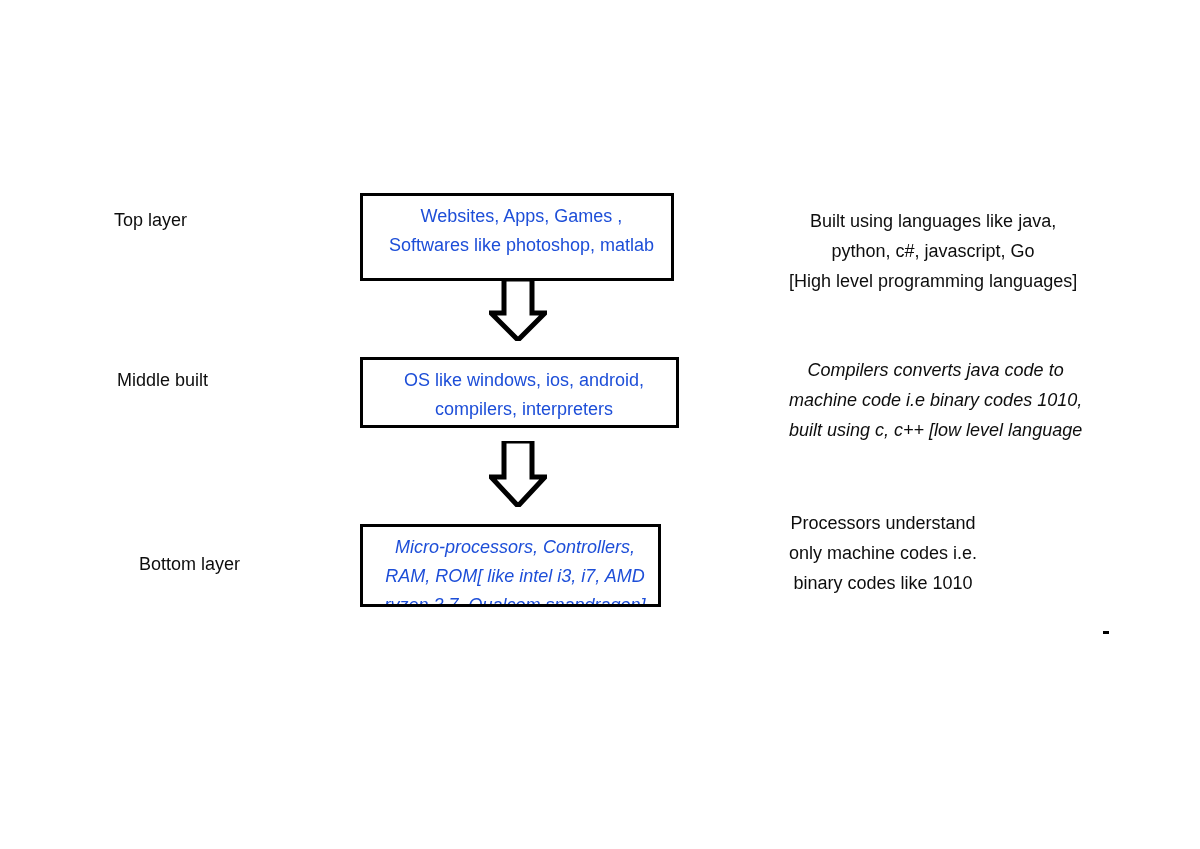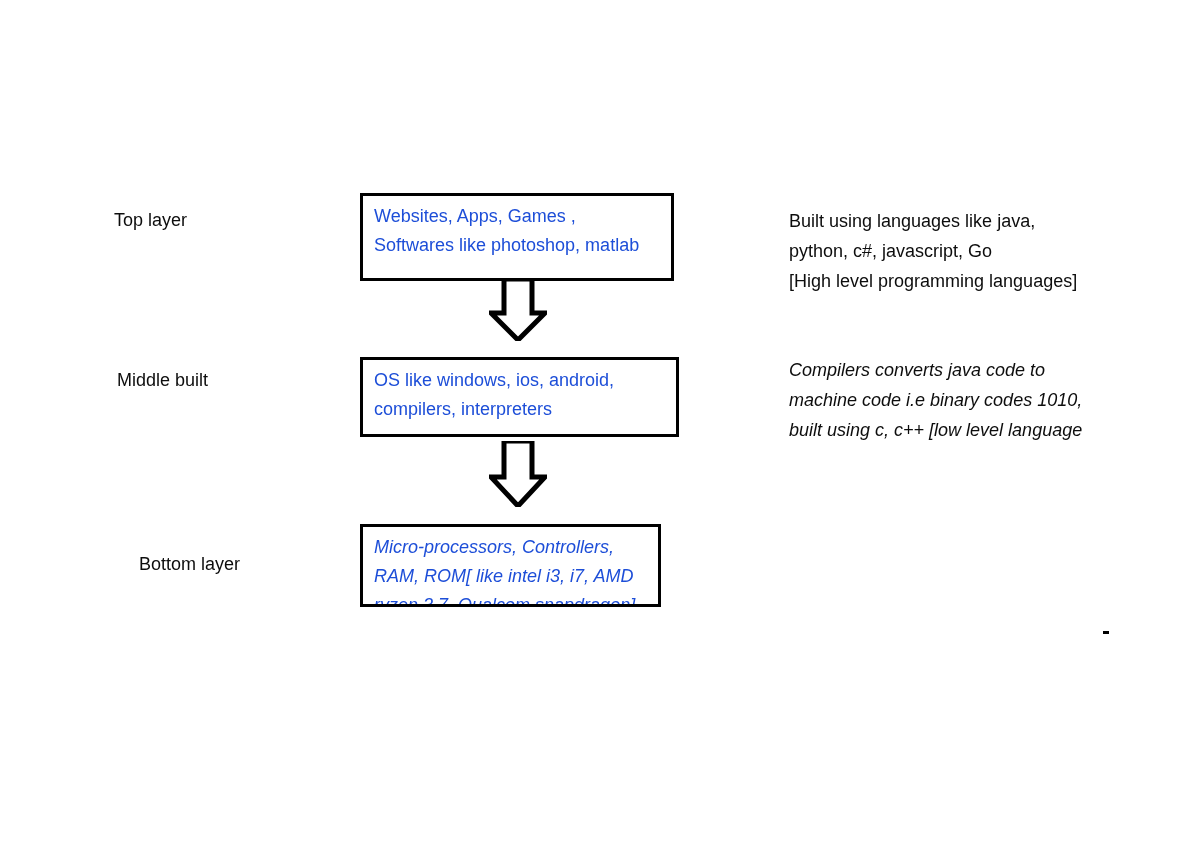--- a/index.html
+++ b/index.html
@@ -12,20 +12,21 @@
     height: 849px;
     position: relative;
     overflow: hidden;
     font-family: "Liberation Sans", sans-serif;
     color: #000000;
   }
 
   .canvas {
     position: absolute;
     inset: 0;
+    text-align: center;
   }
 
   
   .layer-caption {
     position: absolute;
     font-size: 18px;
     line-height: 22px;
     color: #0d0d0d;
     white-space: nowrap;
   }
@@ -46,21 +47,21 @@
     left: 11px;
     top: 6px;
     right: 2px;
     font-size: 18px;
     line-height: 29px;
     color: #1d4ed8;
     white-space: pre-line;
   }
 
   #box-top    { left: 360px; top: 193px; width: 314px; height: 88px; }
-  #box-middle { left: 360px; top: 357px; width: 319px; height: 80px; padding-left: 34px; }
+  #box-middle { left: 360px; top: 357px; width: 319px; height: 71px; padding-left: 34px; }
   #box-bottom { left: 360px; top: 524px; width: 301px; height: 83px; font-style: italic; }
 
   
   .block-arrow {
     position: absolute;
     left: 489px;
     width: 58px;
   }
   #arrow-1 { top: 279px; height: 62px; }
   #arrow-2 { top: 441px; height: 66px; }
@@ -129,16 +130,19 @@
   </div>
 
   <div class="annotation" id="note-top">Built using languages like java,
 python, c#, javascript, Go
 [High level programming languages]</div>
 
   <div class="annotation" id="note-middle">Compilers converts java code to
 machine code i.e binary codes 1010,
 built using c, c++ [low level language</div>
 
+  <div class="annotation" id="note-bottom">Processors understand
+only machine codes i.e.
+binary codes like  1010</div>
 
   <div id="stray-dash"></div>
 
 </div>
 
 </body></html>

